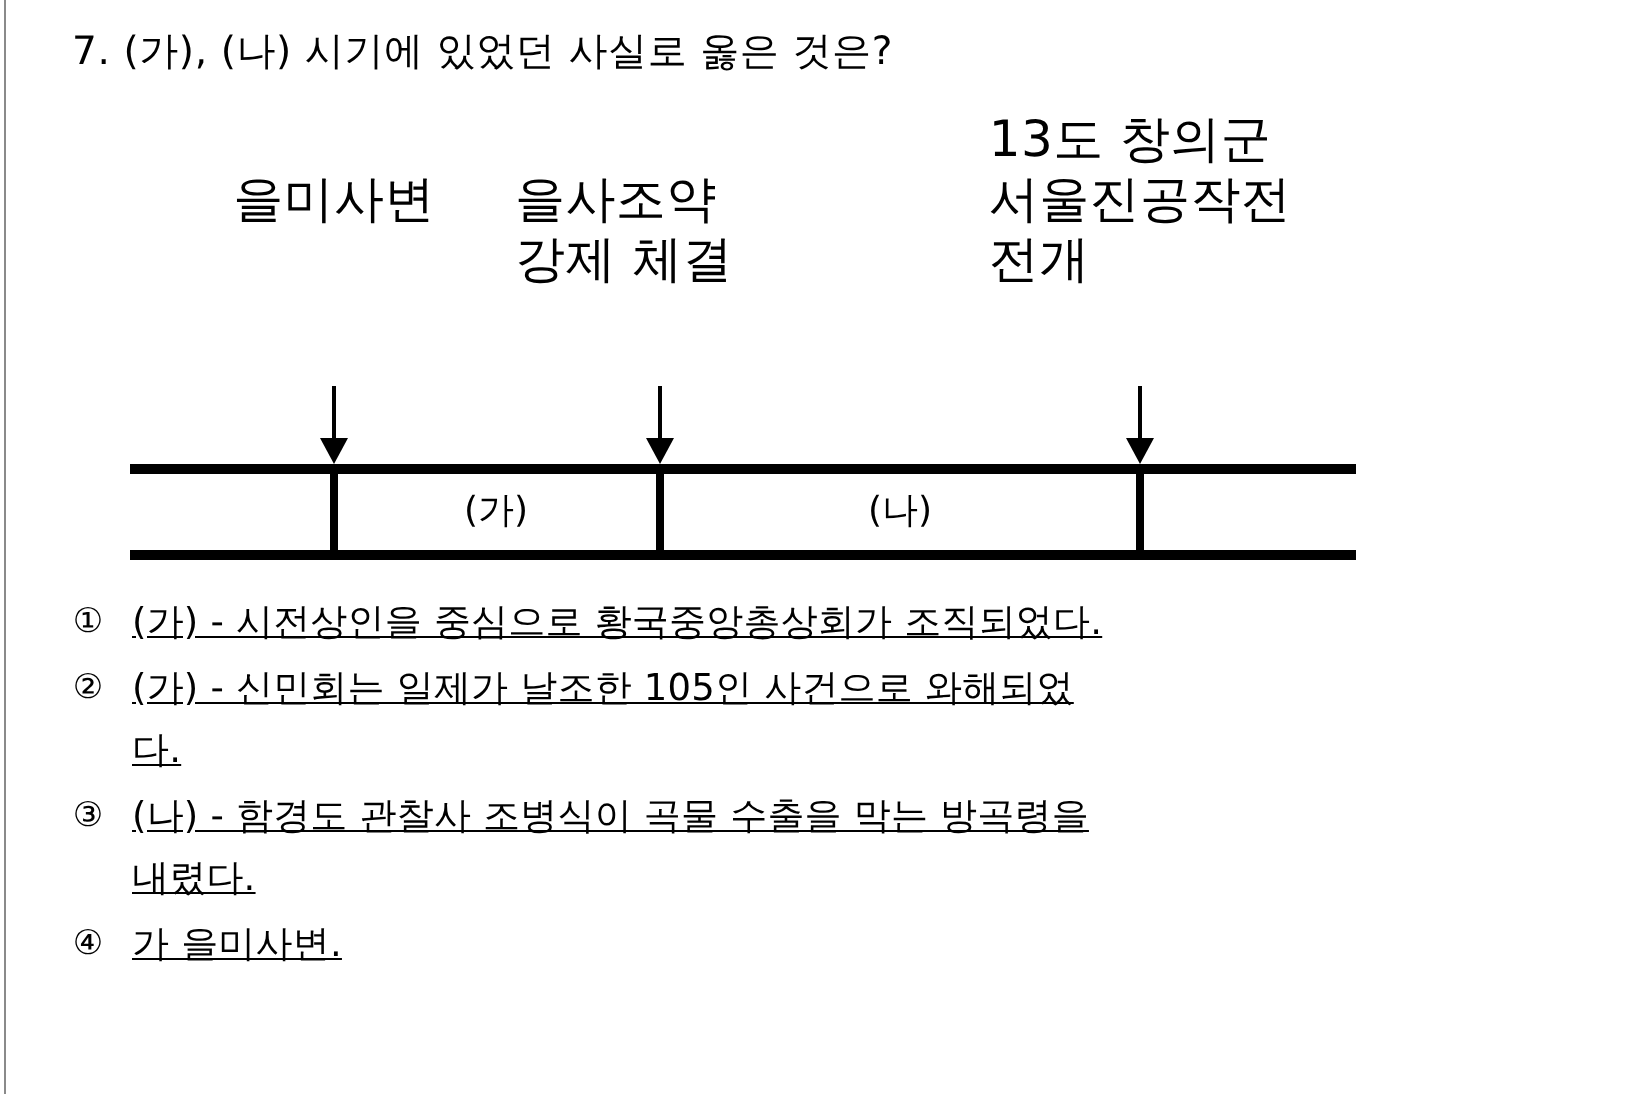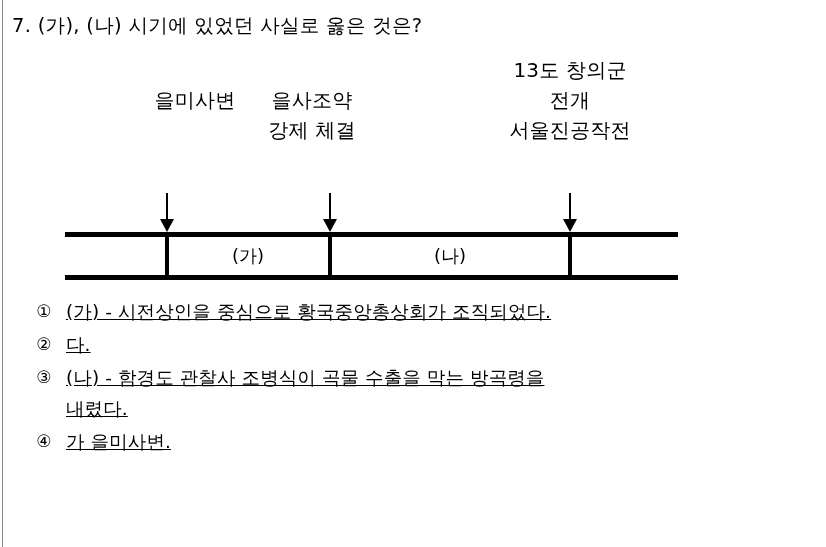--- a/index.html
+++ b/index.html
@@ -21,41 +21,40 @@
     position: absolute;
     left: 2px;
     top: 0;
     width: 1px;
     height: 547px;
     background: #8a8a8a;
   }
 
   .question-stem {
     position: absolute;
-    left: 12px;
+    left: 36px;
     top: 12px;
     font-size: 19.5px;
     line-height: 28px;
     letter-spacing: 0.3px;
     white-space: nowrap;
   }
 
   
   .timeline {
     position: absolute;
     left: 0;
     top: 60px;
     width: 826px;
     height: 225px;
   }
 
   .tl-label {
     position: absolute;
-    text-align: center;
-    font-size: 20px;
+    font-size: 25px;
     line-height: 30px;
     letter-spacing: 0.2px;
     white-space: nowrap;
     transform: translateX(-50%);
   }
   .tl-label .l {
     display: block;
   }
 
   .tl-arrow {
@@ -146,33 +145,33 @@
 </style>
 </head>
 <body>
 
 <div class="page-edge"></div>
 
 <div class="question-stem">7. (가), (나) 시기에 있었던 사실로 옳은 것은?</div>
 
 <div class="timeline">
 
-  <div class="tl-label" style="left:167px; top:25px;margin-left:28px;">
+  <div class="tl-label" style="left:167px; top:25px;">
     <span class="l">을미사변</span>
   </div>
 
   <div class="tl-label" style="left:312px; top:25px;">
     <span class="l">을사조약</span>
     <span class="l">강제 체결</span>
   </div>
 
   <div class="tl-label" style="left:570px; top:-5px;">
     <span class="l">13도 창의군</span>
+    <span class="l">서울진공작전</span>
     <span class="l">전개</span>
-    <span class="l">서울진공작전</span>
   </div>
 
   <div class="tl-arrow" style="left:167px; top:133px;">
     <div class="stem"></div>
     <div class="head"></div>
   </div>
   <div class="tl-arrow" style="left:330px; top:133px;">
     <div class="stem"></div>
     <div class="head"></div>
   </div>
@@ -196,20 +195,21 @@
 
 <div class="choices">
 
   <div class="choice">
     <span class="marker">①</span>
     <span class="ln">(가) - 시전상인을 중심으로 황국중앙총상회가 조직되었다.</span>
   </div>
 
   <div class="choice">
     <span class="marker">②</span>
+    <span class="ln">(가) - 신민회는 일제가 날조한 105인 사건으로 와해되었</span>
     <span class="ln cont">다.</span>
   </div>
 
   <div class="choice">
     <span class="marker">③</span>
     <span class="ln">(나) - 함경도 관찰사 조병식이 곡물 수출을 막는 방곡령을</span>
     <span class="ln cont">내렸다.</span>
   </div>
 
   <div class="choice">

